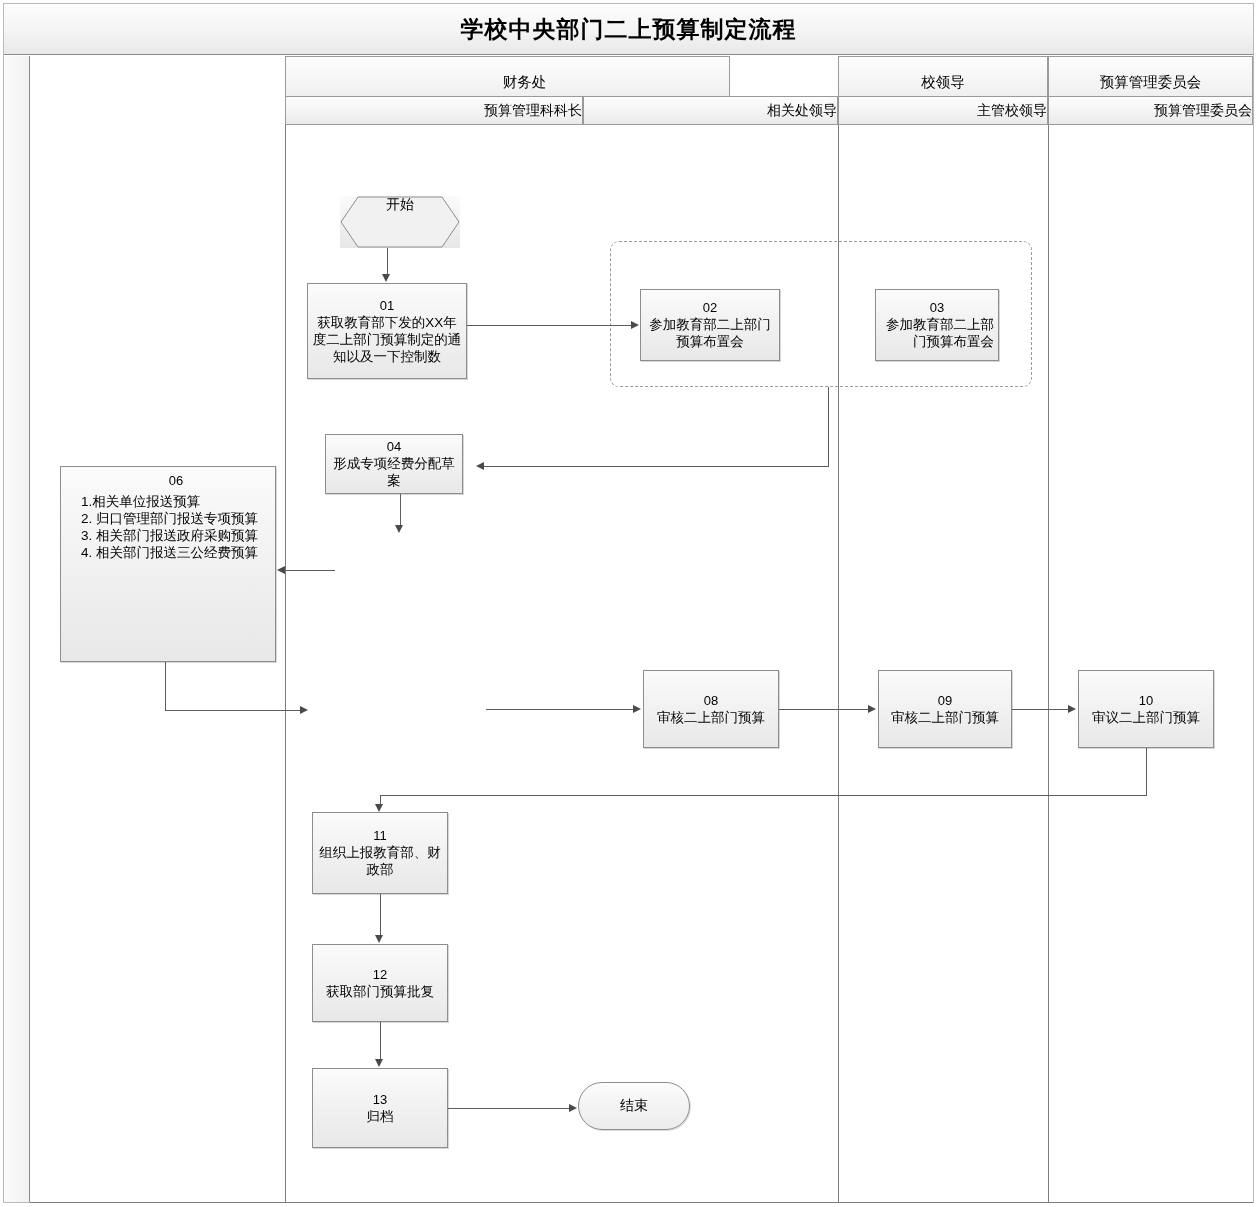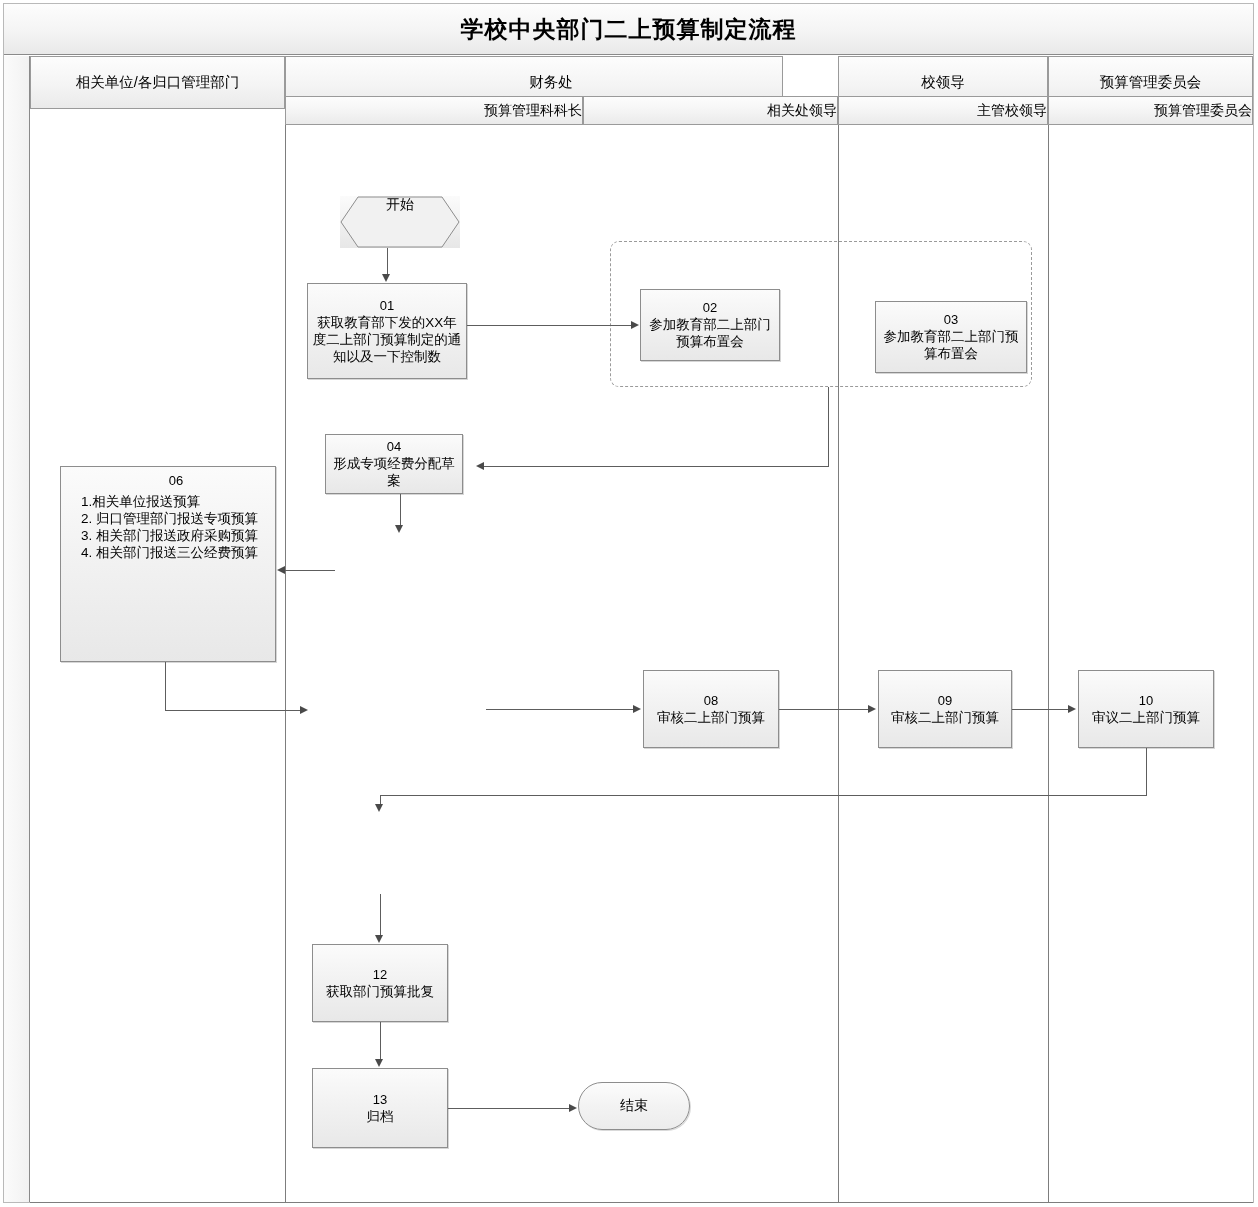--- a/index.html
+++ b/index.html
@@ -105,24 +105,21 @@
 <div id="root">
 
   <div class="frame"></div>
 
   <div class="title-band">
     <span class="txt">学校中央部门二上预算制定流程</span>
   </div>
 
   <div class="rail"></div>
 
-  <div class="hdr" style="left:30px;top:56px;width:255px;height:53px;">
-    <span>相关单位/各归口管理部门</span>
-  </div>
-  <div class="hdr" style="left:285px;top:56px;width:498px;height:53px;padding-left:34px;">
+  <div class="hdr" style="left:285px;top:56px;width:445px;height:53px;padding-left:34px;">
     <span>财务处</span>
   </div>
   <div class="hdr" style="left:838px;top:56px;width:210px;height:53px;">
     <span>校领导</span>
   </div>
   <div class="hdr" style="left:1048px;top:56px;width:205px;height:53px;">
     <span>预算管理委员会</span>
   </div>
 
   <div class="hdr sub" style="left:285px;top:96px;width:298px;height:29px;">
@@ -155,21 +152,21 @@
   <div class="node" style="left:307px;top:283px;width:160px;height:96px;">
     <span class="num">01</span>
     <span class="body">获取教育部下发的XX年度二上部门预算制定的通知以及一下控制数</span>
   </div>
 
   <div class="node" style="left:640px;top:289px;width:140px;height:72px;">
     <span class="num">02</span>
     <span class="body">参加教育部二上部门预算布置会</span>
   </div>
 
-  <div class="node" style="left:875px;top:301px;width:152px;height:72px;">
+  <div class="node" style="left:875px;top:289px;width:124px;height:72px;text-align:right;">
     <span class="num">03</span>
     <span class="body">参加教育部二上部门预算布置会</span>
   </div>
 
   <div class="node" style="left:325px;top:434px;width:138px;height:60px;">
     <span class="num">04</span>
     <span class="body">形成专项经费分配草案</span>
   </div>
 
 
@@ -190,20 +187,24 @@
   <div class="node" style="left:878px;top:670px;width:134px;height:78px;">
     <span class="num">09</span>
     <span class="body">审核二上部门预算</span>
   </div>
 
   <div class="node" style="left:1078px;top:670px;width:136px;height:78px;">
     <span class="num">10</span>
     <span class="body">审议二上部门预算</span>
   </div>
 
+  <div class="node" style="left:312px;top:812px;width:136px;height:82px;">
+    <span class="num">11</span>
+    <span class="body">组织上报教育部、财政部</span>
+  </div>
 
   <div class="node" style="left:312px;top:944px;width:136px;height:78px;">
     <span class="num">12</span>
     <span class="body">获取部门预算批复</span>
   </div>
 
   <div class="node" style="left:312px;top:1068px;width:136px;height:80px;">
     <span class="num">13</span>
     <span class="body">归档</span>
   </div>

